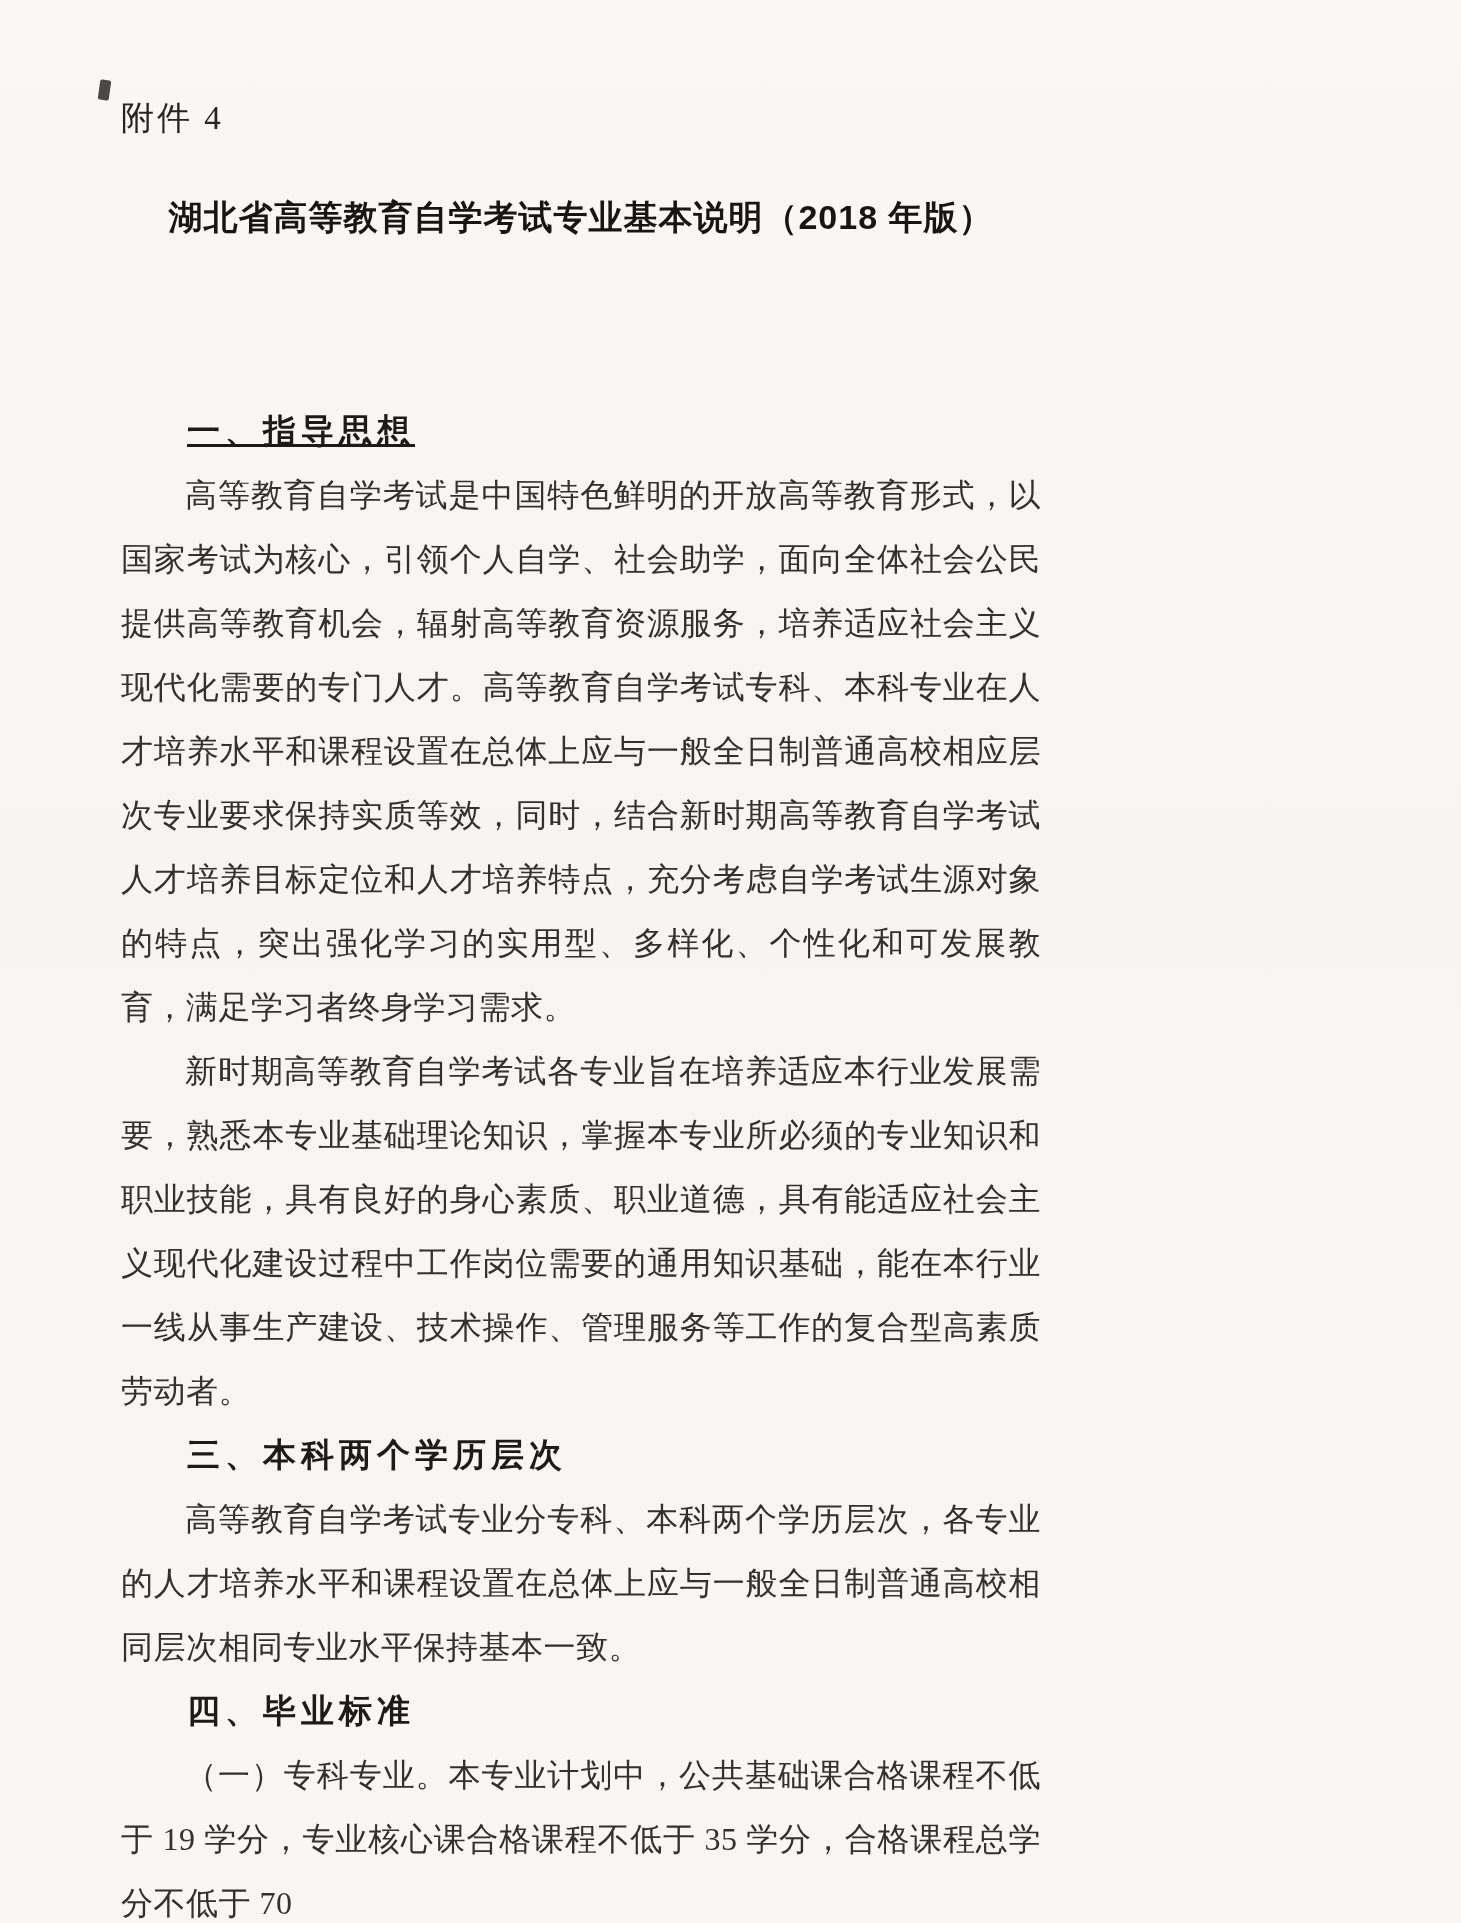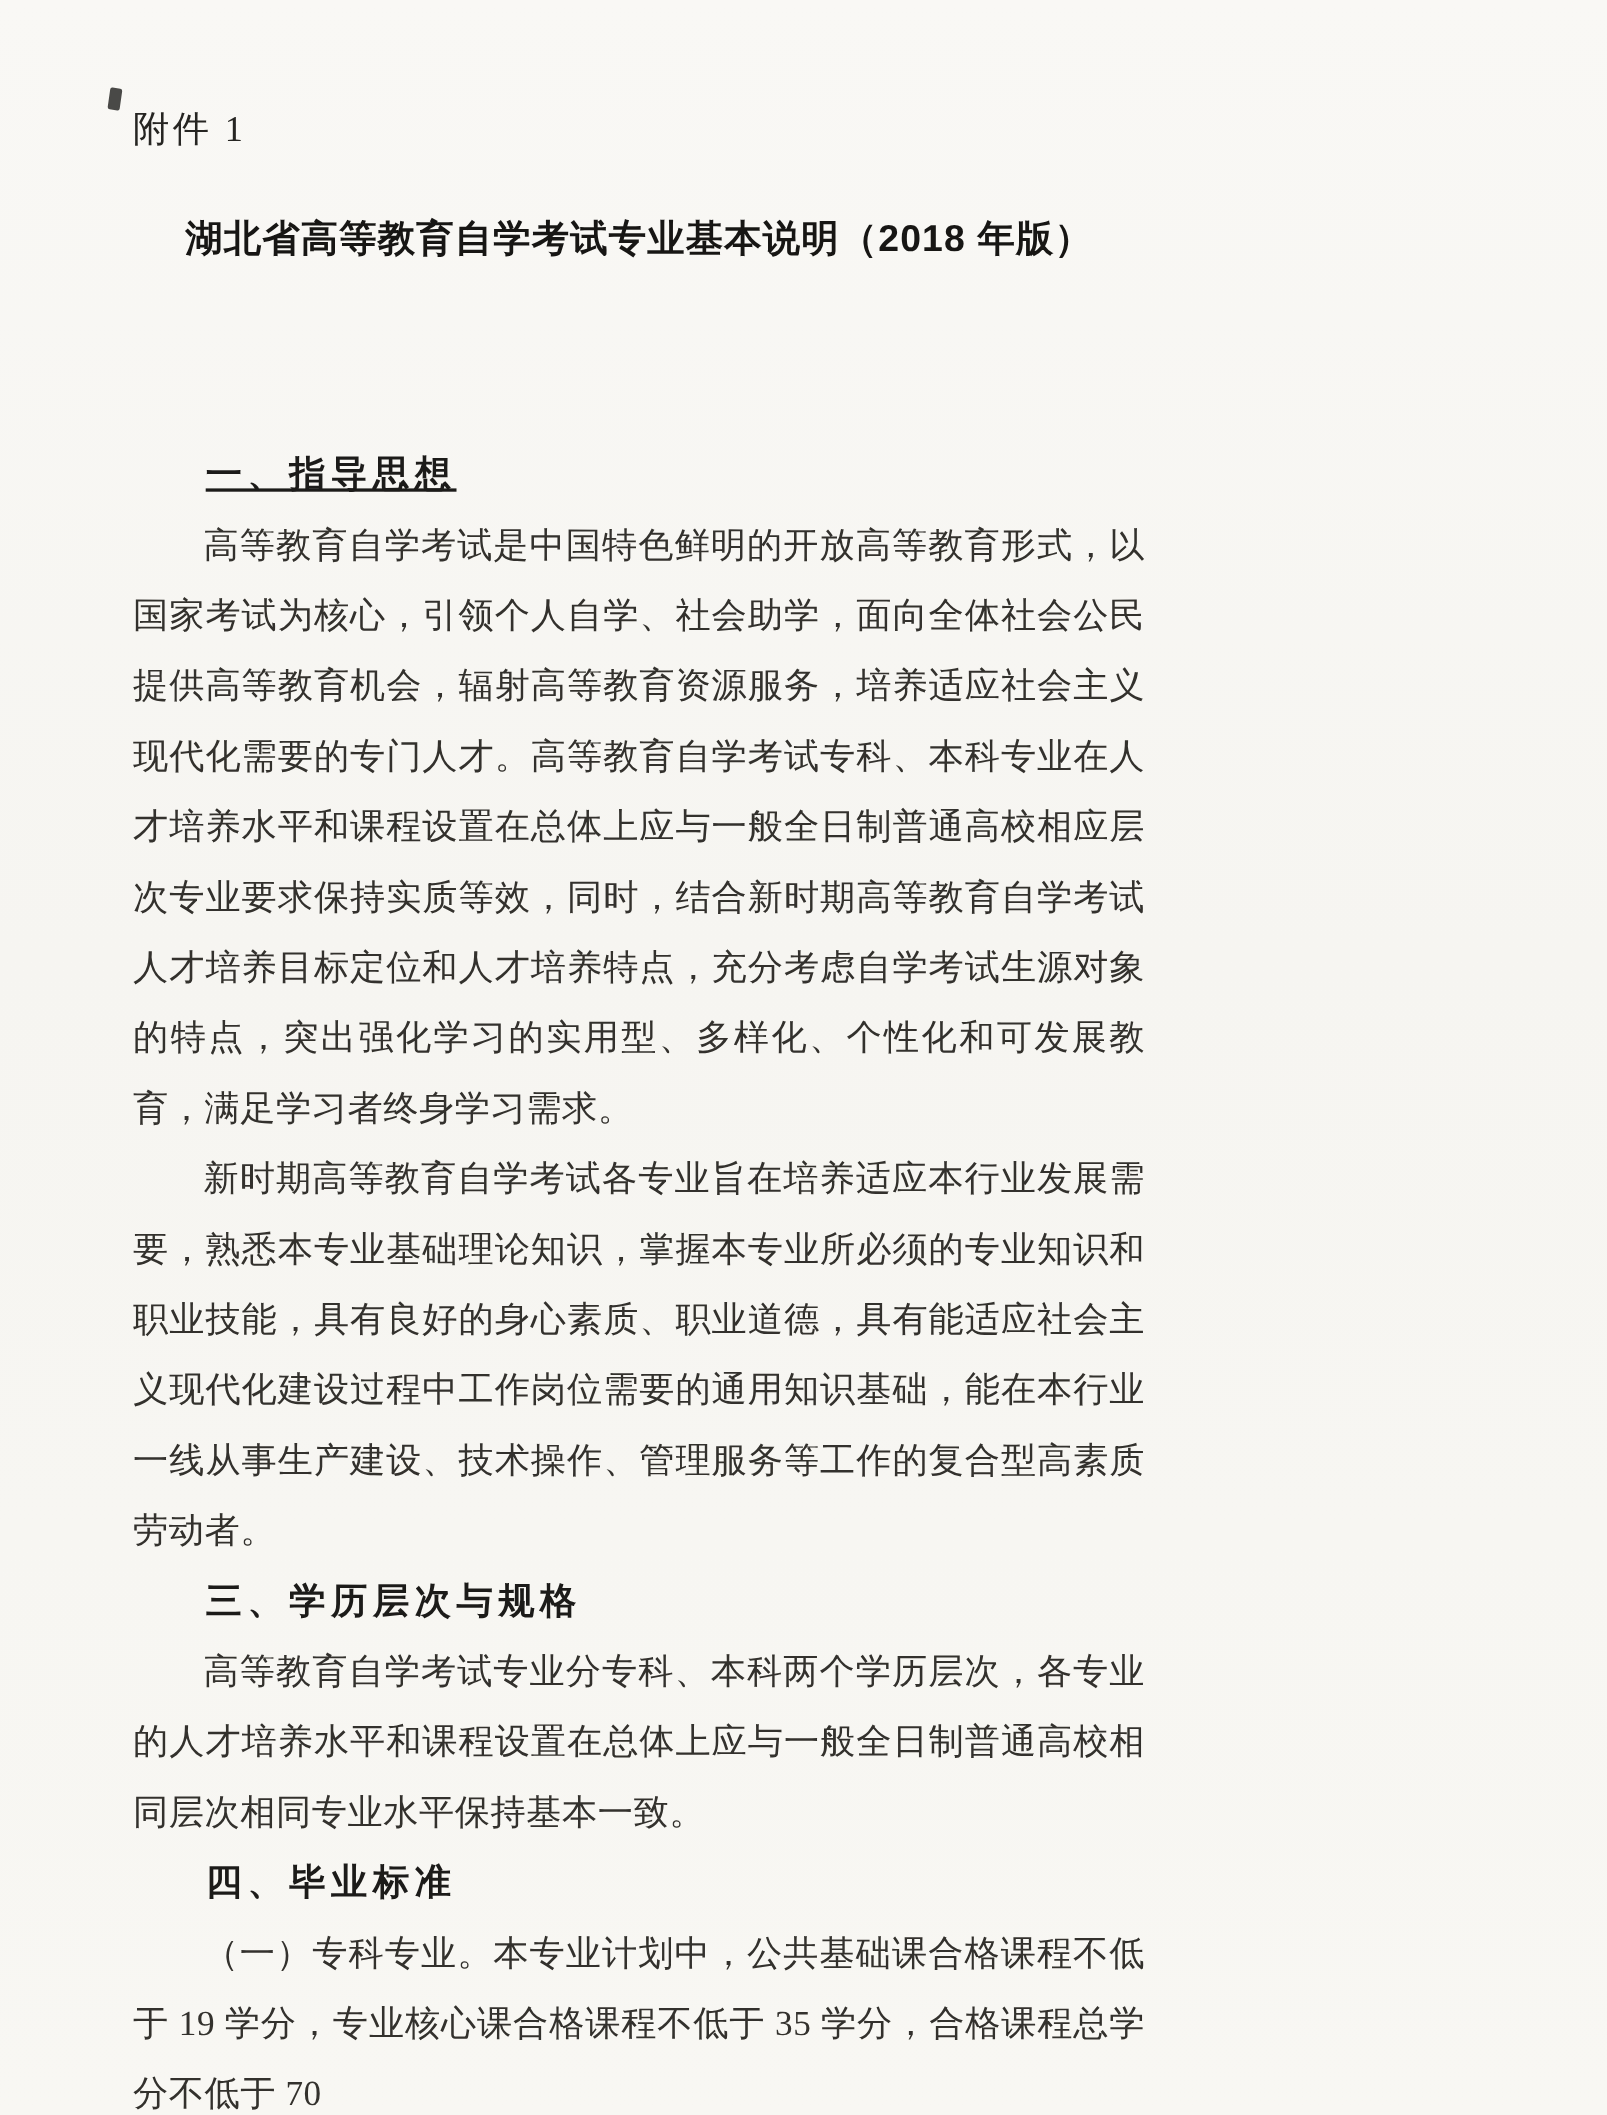--- a/index.html
+++ b/index.html
@@ -72,31 +72,31 @@
     letter-spacing: 9px;
   }
 </style>
 </head>
 <body>
 
 <div class="page">
   <div class="scan-speck"></div>
 
   <div class="content">
-    <div class="attachment">附件 1</div>
+    <div class="attachment">附件 4</div>
 
     <h1 class="doc-title">湖北省高等教育自学考试专业基本说明（2018 年版）</h1>
 
     <div class="body-text">
       <h2 class="first">一、指导思想</h2>
       <p>高等教育自学考试是中国特色鲜明的开放高等教育形式，以国家考试为核心，引领个人自学、社会助学，面向全体社会公民提供高等教育机会，辐射高等教育资源服务，培养适应社会主义现代化需要的专门人才。高等教育自学考试专科、本科专业在人才培养水平和课程设置在总体上应与一般全日制普通高校相应层次专业要求保持实质等效，同时，结合新时期高等教育自学考试人才培养目标定位和人才培养特点，充分考虑自学考试生源对象的特点，突出强化学习的实用型、多样化、个性化和可发展教育，满足学习者终身学习需求。</p>
 
       <p>新时期高等教育自学考试各专业旨在培养适应本行业发展需要，熟悉本专业基础理论知识，掌握本专业所必须的专业知识和职业技能，具有良好的身心素质、职业道德，具有能适应社会主义现代化建设过程中工作岗位需要的通用知识基础，能在本行业一线从事生产建设、技术操作、管理服务等工作的复合型高素质劳动者。</p>
 
-      <h2>三、学历层次与规格</h2>
+      <h2>三、本科两个学历层次</h2>
       <p>高等教育自学考试专业分专科、本科两个学历层次，各专业的人才培养水平和课程设置在总体上应与一般全日制普通高校相同层次相同专业水平保持基本一致。</p>
 
       <h2>四、毕业标准</h2>
       <p>（一）专科专业。本专业计划中，公共基础课合格课程不低于 19 学分，专业核心课合格课程不低于 35 学分，合格课程总学分不低于 70</p>
     </div>
 
     <div class="page-footer">– 6 –</div>
   </div>
 </div>
 

